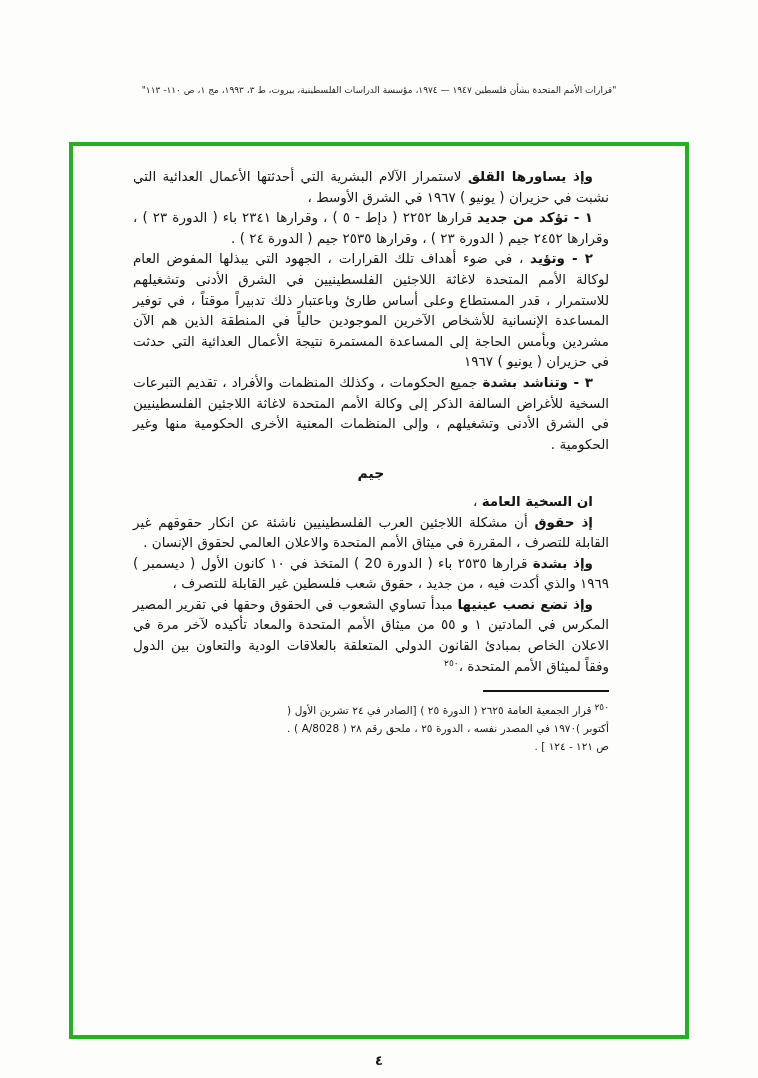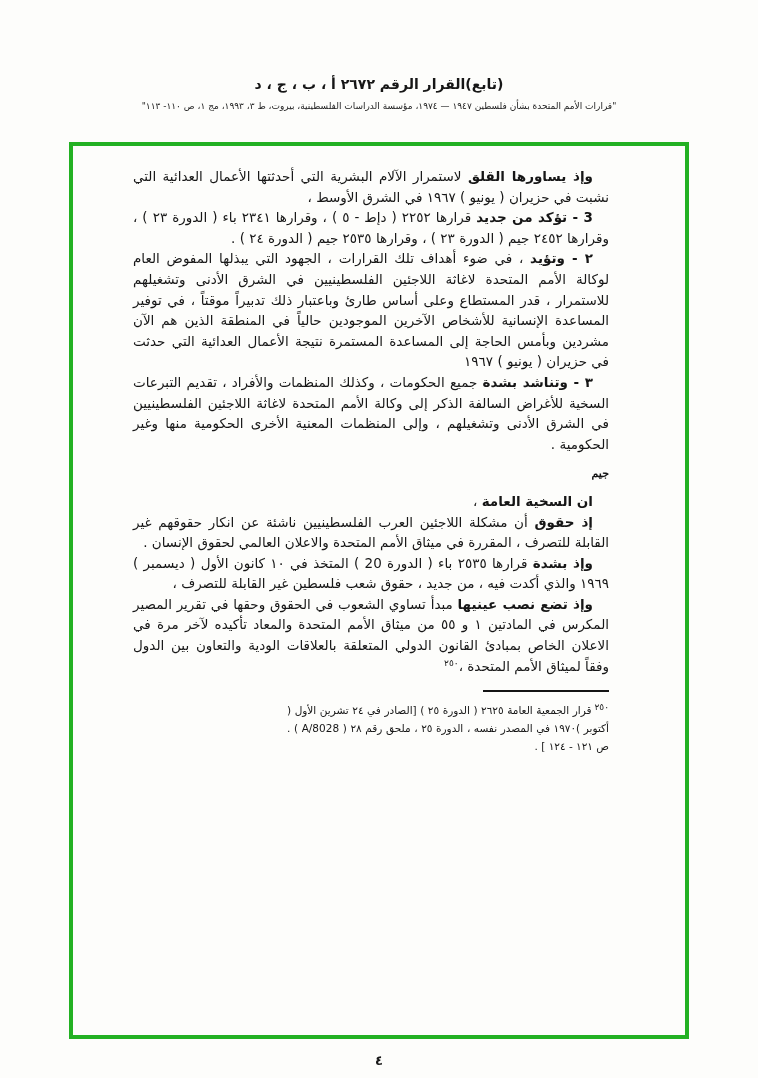--- a/index.html
+++ b/index.html
@@ -57,24 +57,24 @@
     text-align: justify;
   }
   .para {
     margin: 0;
     text-indent: 16px;
   }
   .lead {
     font-weight: bold;
   }
   .section-heading {
+    text-align: center;
     font-weight: bold;
-    font-size: 11px;
+    font-size: 14px;
     margin: 9px 0 7px 0;
-    font-family: Liberation Serif, serif;
   }
   .fn-ref {
     font-size: 9px;
     vertical-align: super;
     line-height: 0;
   }
   .footnote {
     margin-top: 14px;
   }
   .fn-rule {
@@ -106,30 +106,29 @@
     font-size: 13px;
     font-weight: bold;
   }
 </style>
 </head>
 <body>
 
 <div class="page">
 
   <div class="header">
-    <div class="doc-title">(تابع)القرار الرقم ٢٦٧٢ أ ، ب ، ج ، د</div>
     <div class="doc-source">"قرارات الأمم المتحدة بشأن فلسطين ١٩٤٧ — ١٩٧٤، مؤسسة الدراسات الفلسطينية، بيروت، ط ٣، ١٩٩٣، مج ١، ص ١١٠- ١١٣"</div>
   </div>
 
   <div class="content-box" style="border-color: rgb(35, 177, 35);">
     <div class="text-block">
 
       <p class="para"><span class="lead">وإذ يساورها القلق</span><span> لاستمرار الآلام البشرية التي أحدثتها الأعمال العدائية التي نشبت في حزيران ( يونيو ) ١٩٦٧ في الشرق الأوسط ،</span></p>
 
-      <p class="para"><span class="lead">3 - تؤكد من جديد</span><span> قرارها ٢٢٥٢ ( دإط - ٥ ) ، وقرارها ٢٣٤١ باء ( الدورة ٢٣ ) ، وقرارها ٢٤٥٢ جيم ( الدورة ٢٣ ) ، وقرارها ٢٥٣٥ جيم ( الدورة ٢٤ ) .</span></p>
+      <p class="para"><span class="lead">١ - تؤكد من جديد</span><span> قرارها ٢٢٥٢ ( دإط - ٥ ) ، وقرارها ٢٣٤١ باء ( الدورة ٢٣ ) ، وقرارها ٢٤٥٢ جيم ( الدورة ٢٣ ) ، وقرارها ٢٥٣٥ جيم ( الدورة ٢٤ ) .</span></p>
 
       <p class="para"><span class="lead">٢ - وتؤيد</span><span> ، في ضوء أهداف تلك القرارات ، الجهود التي يبذلها المفوض العام لوكالة الأمم المتحدة لاغاثة اللاجئين الفلسطينيين في الشرق الأدنى وتشغيلهم للاستمرار ، قدر المستطاع وعلى أساس طارئ وباعتبار ذلك تدبيراً موقتاً ، في توفير المساعدة الإنسانية للأشخاص الآخرين الموجودين حالياً في المنطقة الذين هم الآن مشردين وبأمس الحاجة إلى المساعدة المستمرة نتيجة الأعمال العدائية التي حدثت في حزيران ( يونيو ) ١٩٦٧</span></p>
 
       <p class="para"><span class="lead">٣ - وتناشد بشدة</span><span> جميع الحكومات ، وكذلك المنظمات والأفراد ، تقديم التبرعات السخية للأغراض السالفة الذكر إلى وكالة الأمم المتحدة لاغاثة اللاجئين الفلسطينيين في الشرق الأدنى وتشغيلهم ، وإلى المنظمات المعنية الأخرى الحكومية منها وغير الحكومية .</span></p>
 
       <div class="section-heading">جيم</div>
 
       <p class="para"><span class="lead">ان السخية العامة</span><span> ،</span></p>
 
       <p class="para"><span class="lead">إذ حقوق</span><span> أن مشكلة اللاجئين العرب الفلسطينيين ناشئة عن انكار حقوقهم غير القابلة للتصرف ، المقررة في ميثاق الأمم المتحدة والاعلان العالمي لحقوق الإنسان .</span></p>

